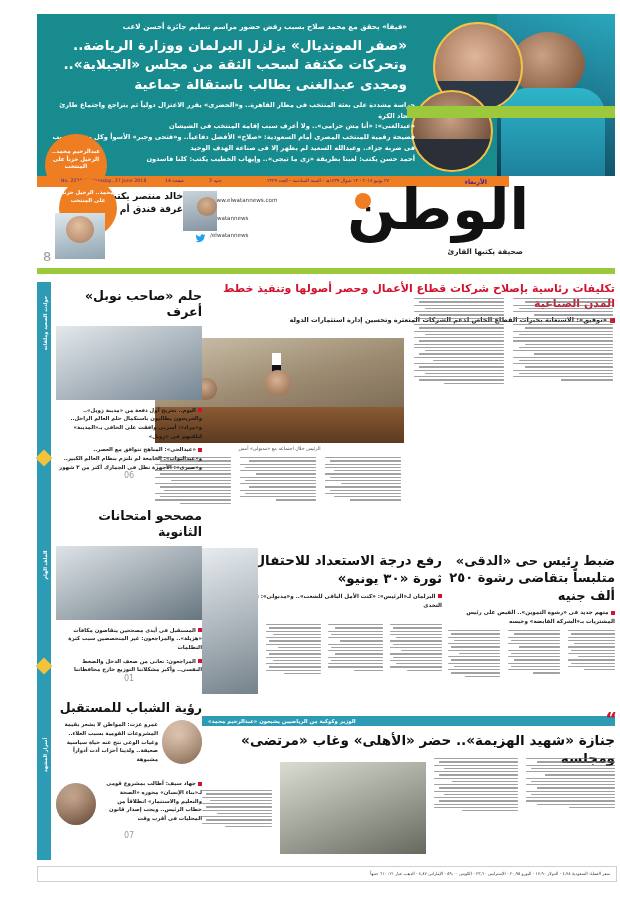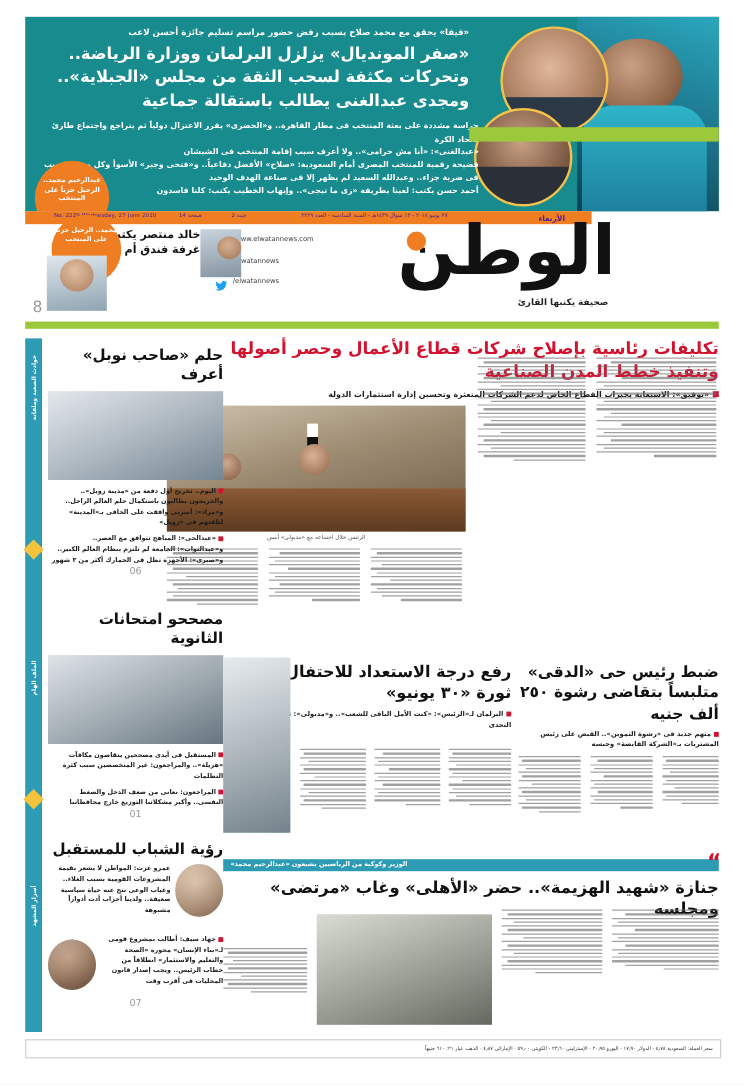--- a/index.html
+++ b/index.html
@@ -2,21 +2,21 @@
 <html lang="ar" dir="rtl"><head>
 <meta charset="utf-8">
 <title>Al Watan Front Page</title>
 <style>
   html,body{margin:0;padding:0;background:#d9d9d9;}
   body{font-family:"DejaVu Sans","Liberation Sans",sans-serif;}
   #page{
     width:620px;height:904px;position:relative;overflow:hidden;
     background:#ffffff;margin:0 auto;
   }
-  .sheet{position:absolute;inset:0;background:#fff;}
+  .sheet{position:absolute;inset:0;background:#fff;margin-left:16px;}
 
   
   .ar{direction:rtl;unicode-bidi:embed;text-align:right;}
   .ltr{direction:ltr;unicode-bidi:embed;}
   .photo{background:#b9c3c9;position:relative;overflow:hidden;}
   .photo::after{content:"";position:absolute;inset:0;
     background:linear-gradient(150deg,rgba(255,255,255,.30),rgba(0,0,0,.18));}
 
   
   .copy{--lh:3.0px;--gap:2.1px;}
@@ -83,21 +83,21 @@
   #mastFace{position:absolute;left:18px;top:26px;width:50px;height:46px;
     background:linear-gradient(170deg,#dfe7ec,#8fa4b2);overflow:hidden;}
   #mastFace::after{content:"";position:absolute;left:11px;top:3px;width:28px;height:27px;border-radius:50%;
     background:radial-gradient(circle at 44% 36%,#e5c0a3,#a87c5e);}
   #mastPg{position:absolute;left:6px;top:62px;font-size:13px;color:#9a9a9a;}
   #greenBar{position:absolute;left:21px;top:268px;width:578px;height:6px;background:#9cc83c;}
   #greenBar2{position:absolute;right:0;top:-81px;width:208px;height:12px;background:#9cc83c;}
 
   
   #leadZone{position:absolute;left:186px;top:282px;width:413px;}
-  #leadHead{font-size:14px;line-height:1.34;font-weight:bold;color:#d2122e;text-align:right;}
+  #leadHead{font-size:11px;line-height:1.34;font-weight:bold;color:#d2122e;text-align:right;}
   #leadSub{margin-top:5px;font-size:6.6px;font-weight:bold;color:#1b1b1b;text-align:right;}
   #leadSub .sq{display:inline-block;width:5px;height:5px;background:#d2122e;margin-left:3px;vertical-align:middle;}
   #leadPhoto{position:absolute;left:139px;top:338px;width:249px;height:105px;
     background:linear-gradient(165deg,#cfc3ae 0%,#9d8c72 45%,#6d5c46 100%);overflow:hidden;}
   #leadPhoto .tbl{position:absolute;left:0;bottom:0;width:100%;height:34%;background:linear-gradient(180deg,#8a5a33,#5d3a20);}
   #leadPhoto .flag{position:absolute;left:47%;top:14%;width:9px;height:34px;background:linear-gradient(180deg,#fff 0 34%,#111 34% 67%,#c8102e 67% 100%);}
   #leadPhoto .man{position:absolute;left:44%;top:30%;width:26px;height:26px;border-radius:50%;
     background:radial-gradient(circle at 45% 38%,#d9b295,#8e6648);}
   #leadPhoto .man2{position:absolute;left:16%;top:38%;width:22px;height:22px;border-radius:50%;
     background:radial-gradient(circle at 45% 38%,#cfa98c,#7e5a40);}

